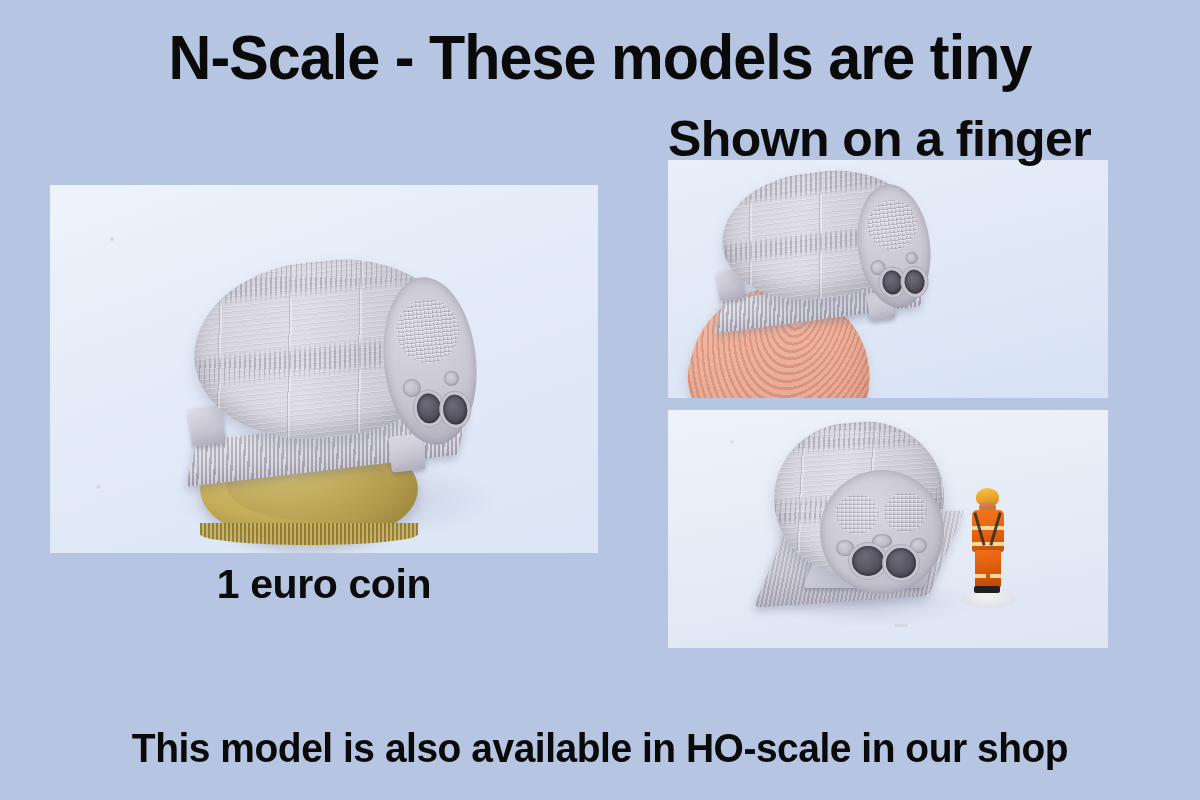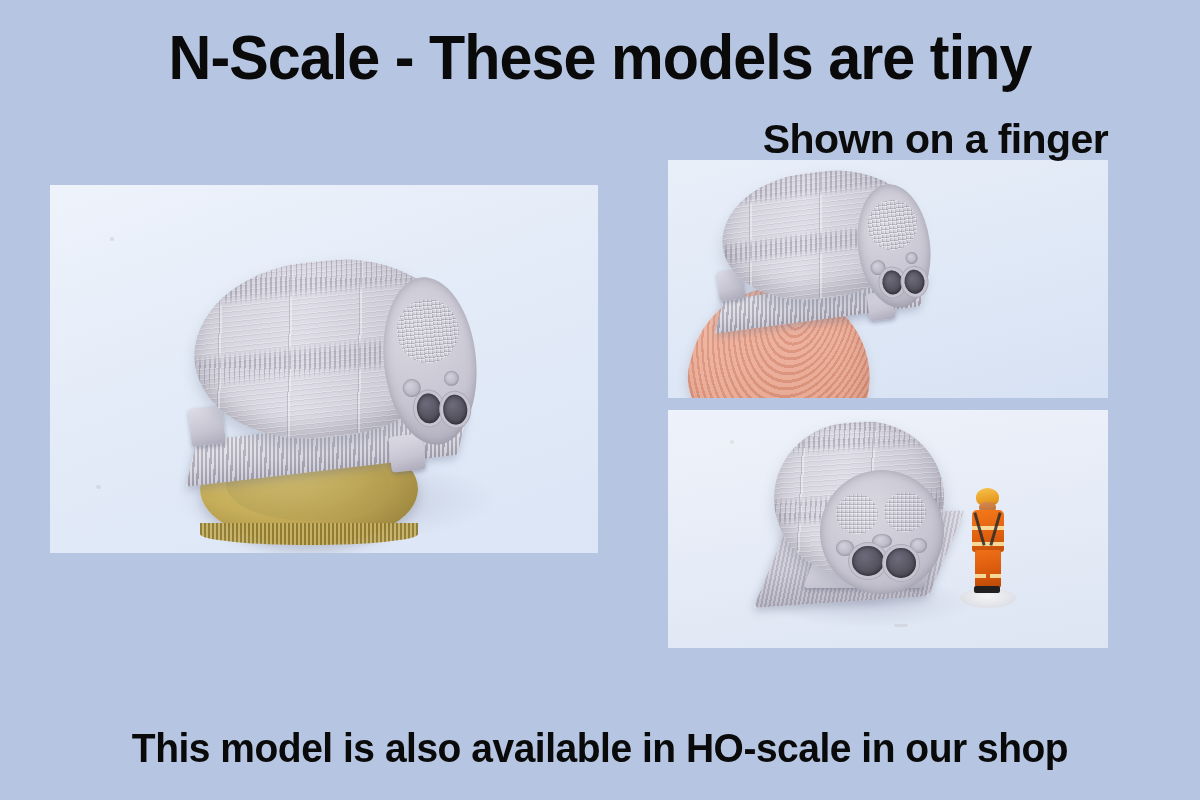--- a/index.html
+++ b/index.html
@@ -16,22 +16,22 @@
     position:absolute;left:0;top:22px;width:1200px;
     text-align:center;
     font-size:63px;line-height:70px;font-weight:bold;
     color:#0a0a0a;letter-spacing:-1px;
     font-family:"Liberation Sans Narrow","Liberation Sans",sans-serif;
     transform:scaleX(0.94);transform-origin:50% 50%;
     white-space:nowrap;
   }
   .finger-caption{
     position:absolute;left:668px;top:116px;width:440px;
-    text-align:right;z-index:6;
-    font-size:41px;line-height:46px;font-weight:bold;color:#0b0b0b;
+    text-align:left;z-index:6;
+    font-size:50px;line-height:46px;font-weight:bold;color:#0b0b0b;
     letter-spacing:-0.6px;white-space:nowrap;
   }
   .coin-caption{
     position:absolute;left:50px;top:560px;width:548px;
     text-align:center;
     font-size:41px;line-height:48px;font-weight:bold;color:#0b0b0b;
     letter-spacing:-0.4px;
   }
   .shop-caption{
     position:absolute;left:0;top:724px;width:1200px;
@@ -208,20 +208,21 @@
         <div class="end-grid" style="left:16px;top:22px;width:62px;height:64px;"></div>
         <div class="manhole" style="left:16px;top:100px;width:18px;height:18px;"></div>
         <div class="manhole" style="left:58px;top:96px;width:15px;height:15px;"></div>
         <div class="nozzle" style="left:28px;top:116px;width:24px;height:30px;"></div>
         <div class="nozzle" style="left:54px;top:120px;width:24px;height:30px;"></div>
       </div>
     </div>
   </div>
 
   <div class="coin-caption">
+    <div>1 euro coin</div>
   </div>
 
   <div class="finger-caption">Shown on a finger</div>
 
   <div class="panel" id="panel-finger">
 
     <div class="finger" style="left:24px;top:128px;width:180px;height:160px;transform:rotate(16deg);">
       <div class="finger-print"></div>
     </div>
 

